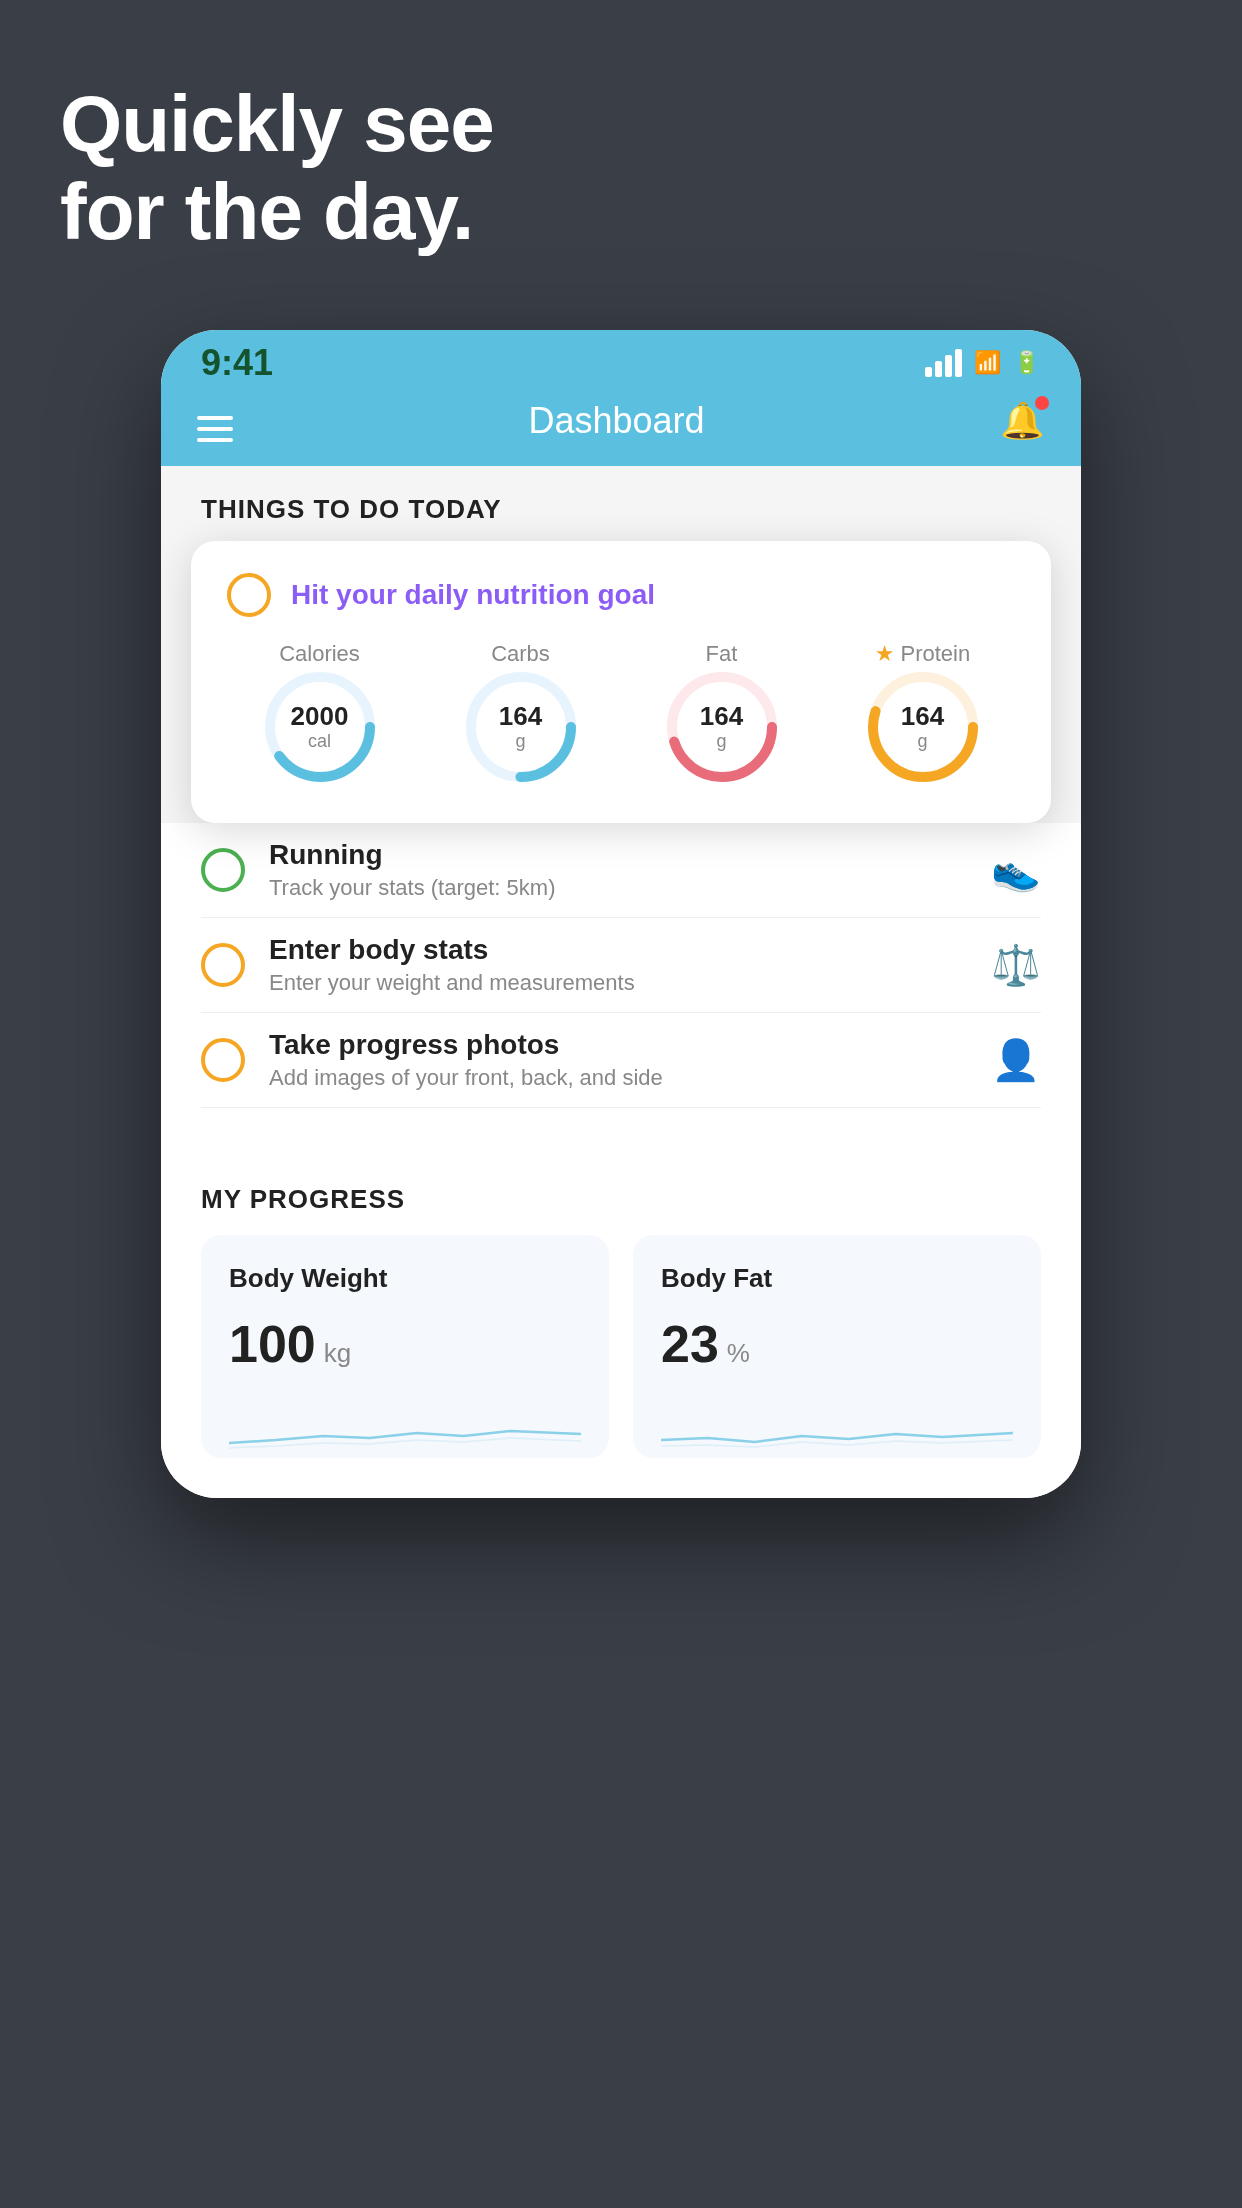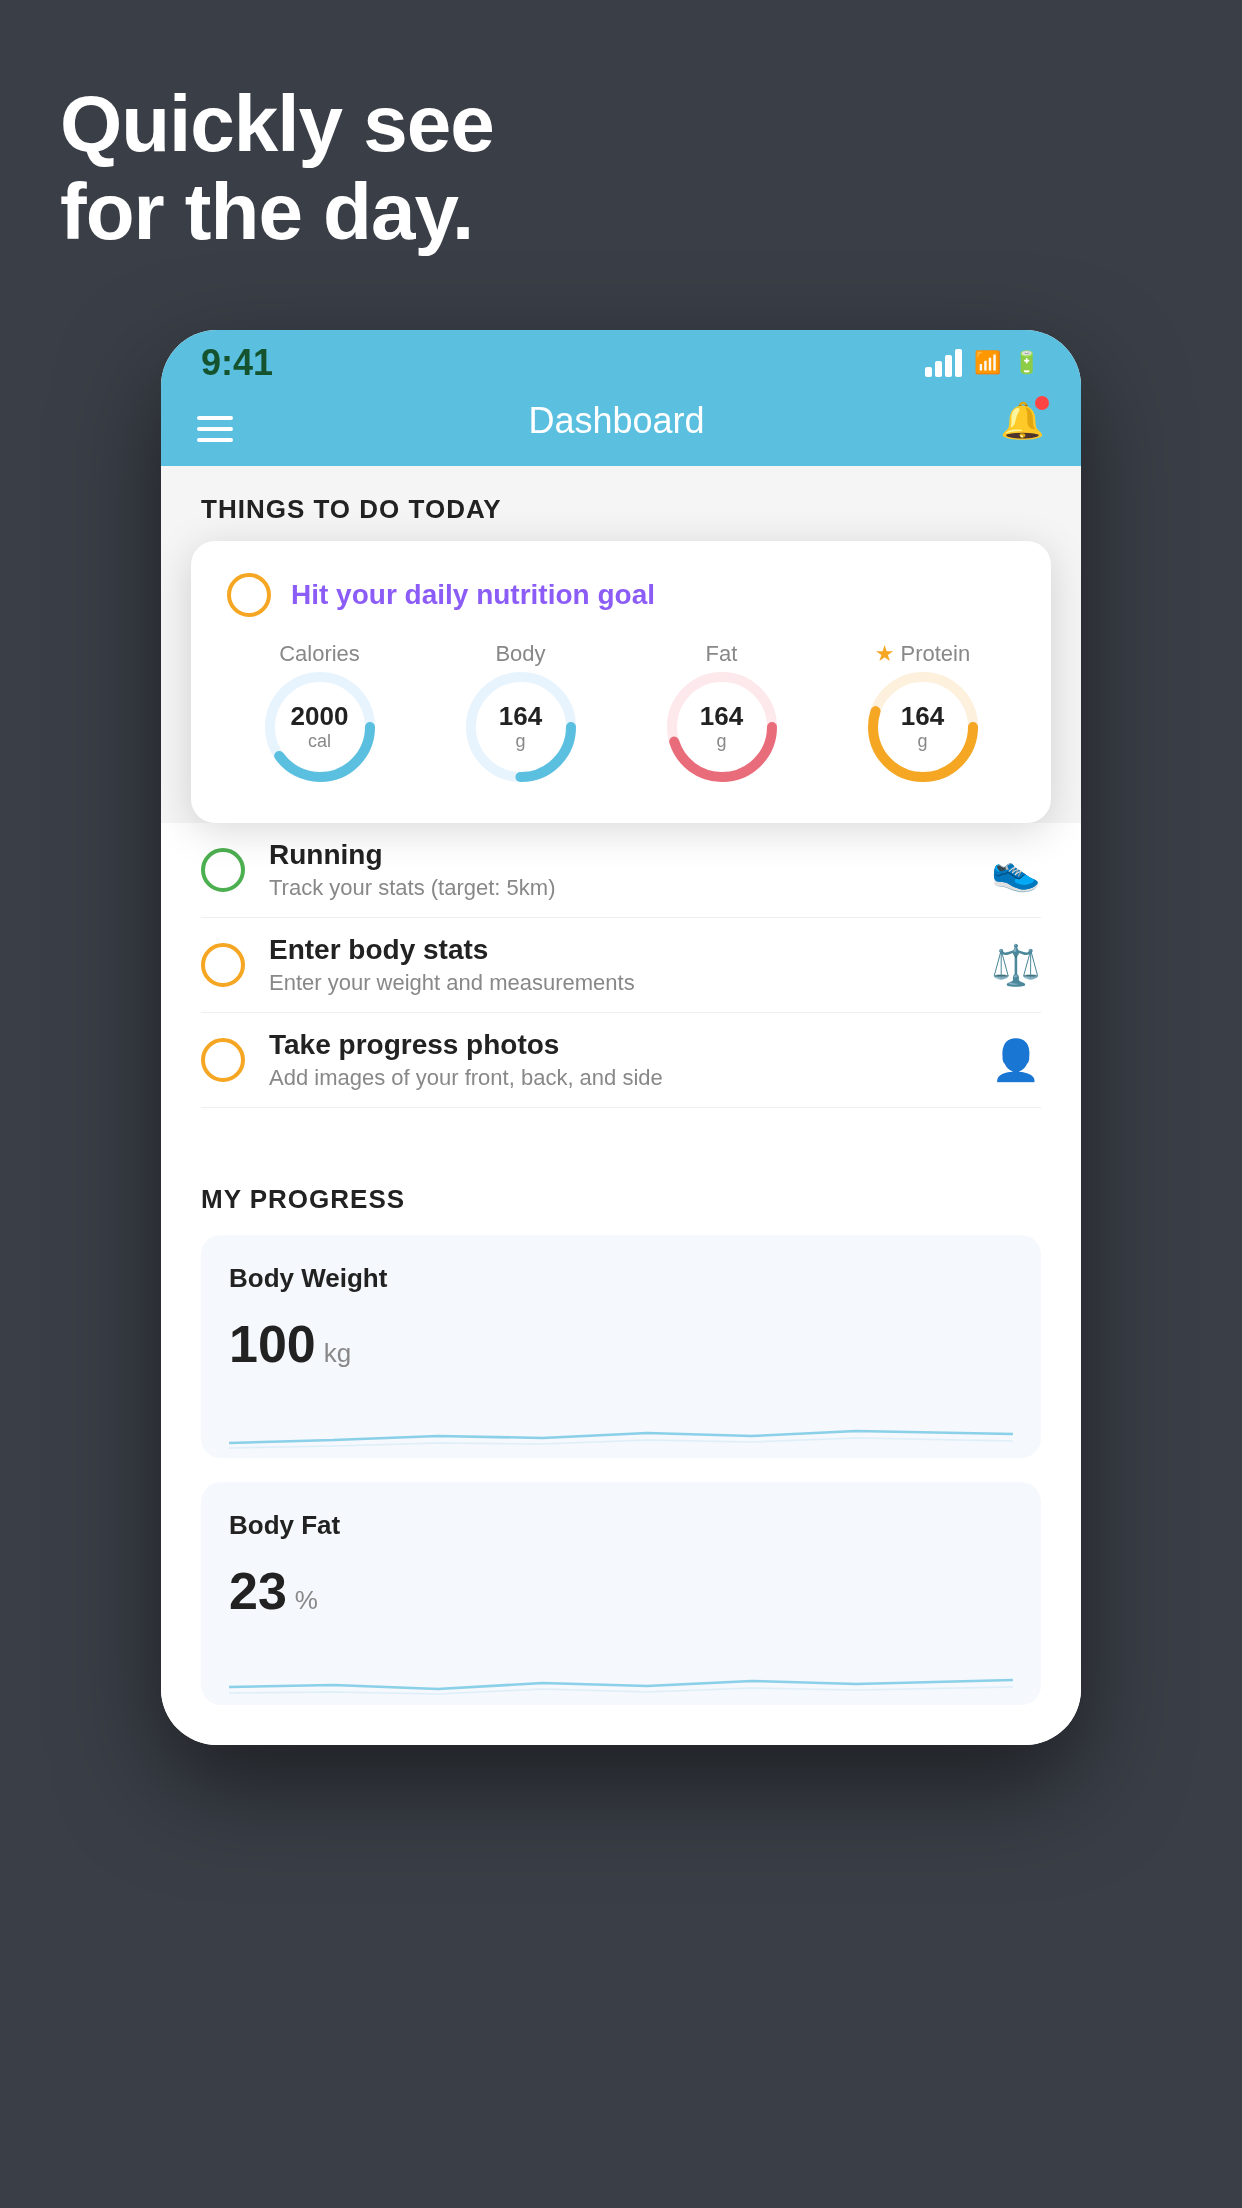--- a/index.html
+++ b/index.html
@@ -292,21 +292,20 @@
     .progress-section {
       background: #fff;
       padding: 28px 40px 0 40px;
     }
 
     .progress-cards {
       display: flex;
       gap: 24px;
       margin-top: 20px;
       padding-bottom: 40px;
-      flex-direction: column;
     }
 
     .progress-card {
       flex: 1;
       background: #f5f8fc;
       border-radius: 20px;
       padding: 28px 28px 0 28px;
       overflow: hidden;
     }
 
@@ -403,21 +402,21 @@
               <circle cx="60" cy="60" r="50" fill="none" stroke="#5bbfe0" stroke-width="10" stroke-dasharray="204 314" stroke-dashoffset="78" stroke-linecap="round"></circle>
             </svg>
             <div class="donut-text">
               <span class="donut-value">2000</span>
               <span class="donut-unit">cal</span>
             </div>
           </div>
         </div>
 
         <div class="macro-item">
-          <span class="macro-label">Body</span>
+          <span class="macro-label">Carbs</span>
           <div class="donut-wrapper">
             <svg viewBox="0 0 120 120">
               <circle cx="60" cy="60" r="50" fill="none" stroke="#e8f4fd" stroke-width="10"></circle>
               <circle cx="60" cy="60" r="50" fill="none" stroke="#5bbfe0" stroke-width="10" stroke-dasharray="157 314" stroke-dashoffset="78" stroke-linecap="round"></circle>
             </svg>
             <div class="donut-text">
               <span class="donut-value">164</span>
               <span class="donut-unit">g</span>
             </div>
           </div>

